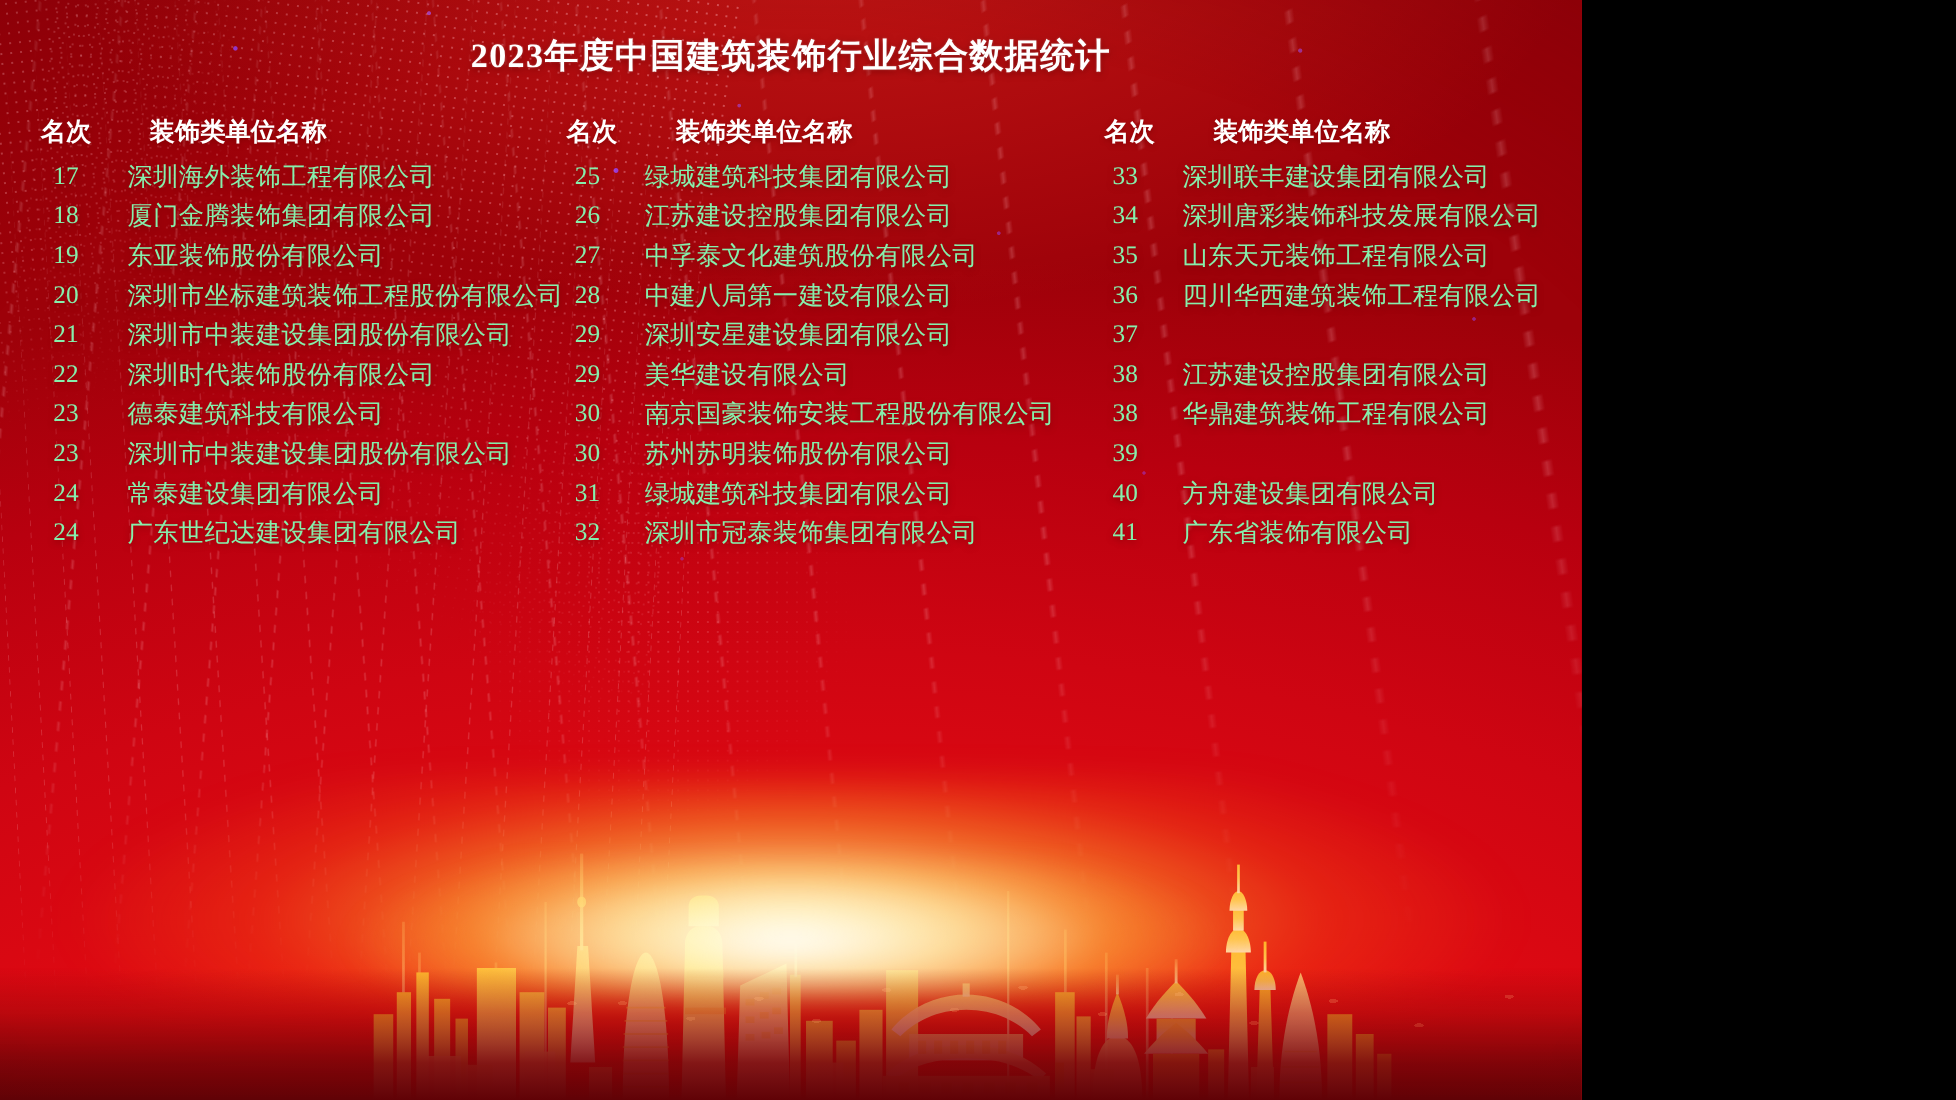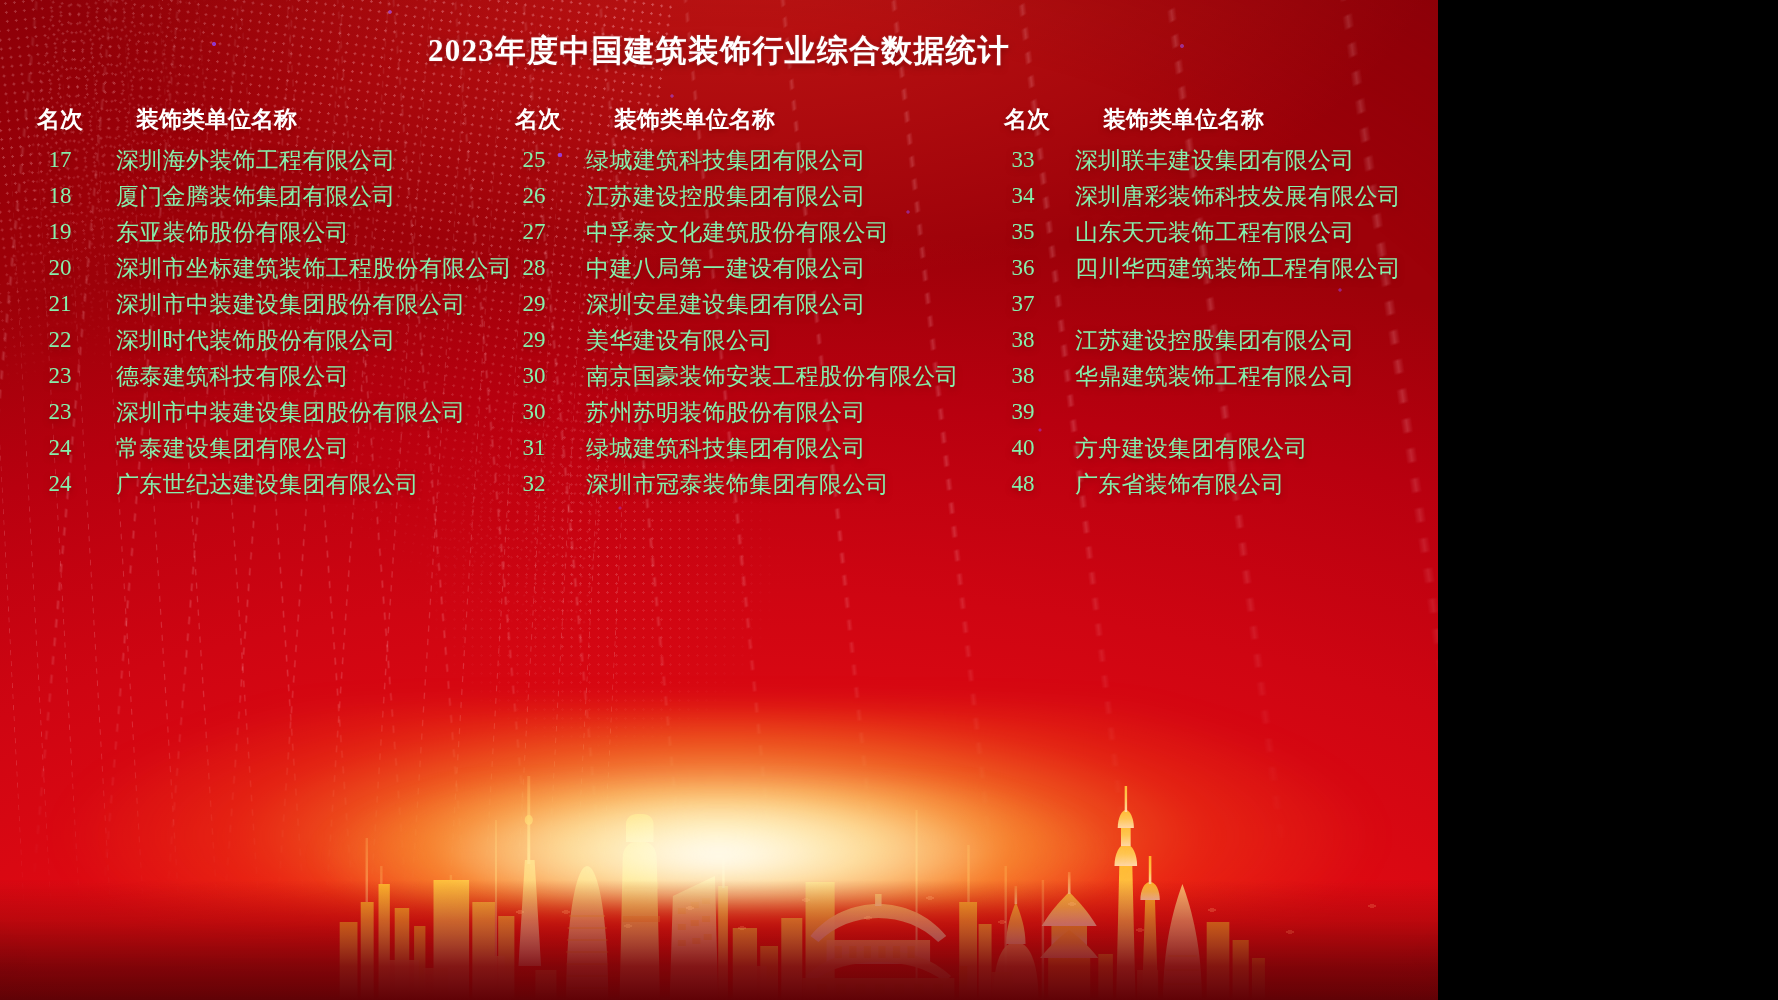--- a/index.html
+++ b/index.html
@@ -562,20 +562,20 @@
           <span class="name">华鼎建筑装饰工程有限公司</span>
         </div>
         <div class="row">
           <span class="rank">39</span>
         </div>
         <div class="row">
           <span class="rank">40</span>
           <span class="name">方舟建设集团有限公司</span>
         </div>
         <div class="row">
-          <span class="rank">48</span>
+          <span class="rank">41</span>
           <span class="name">广东省装饰有限公司</span>
         </div>
       </div>
 
     </div>
   </div>
 </div>
 
 </body></html>

